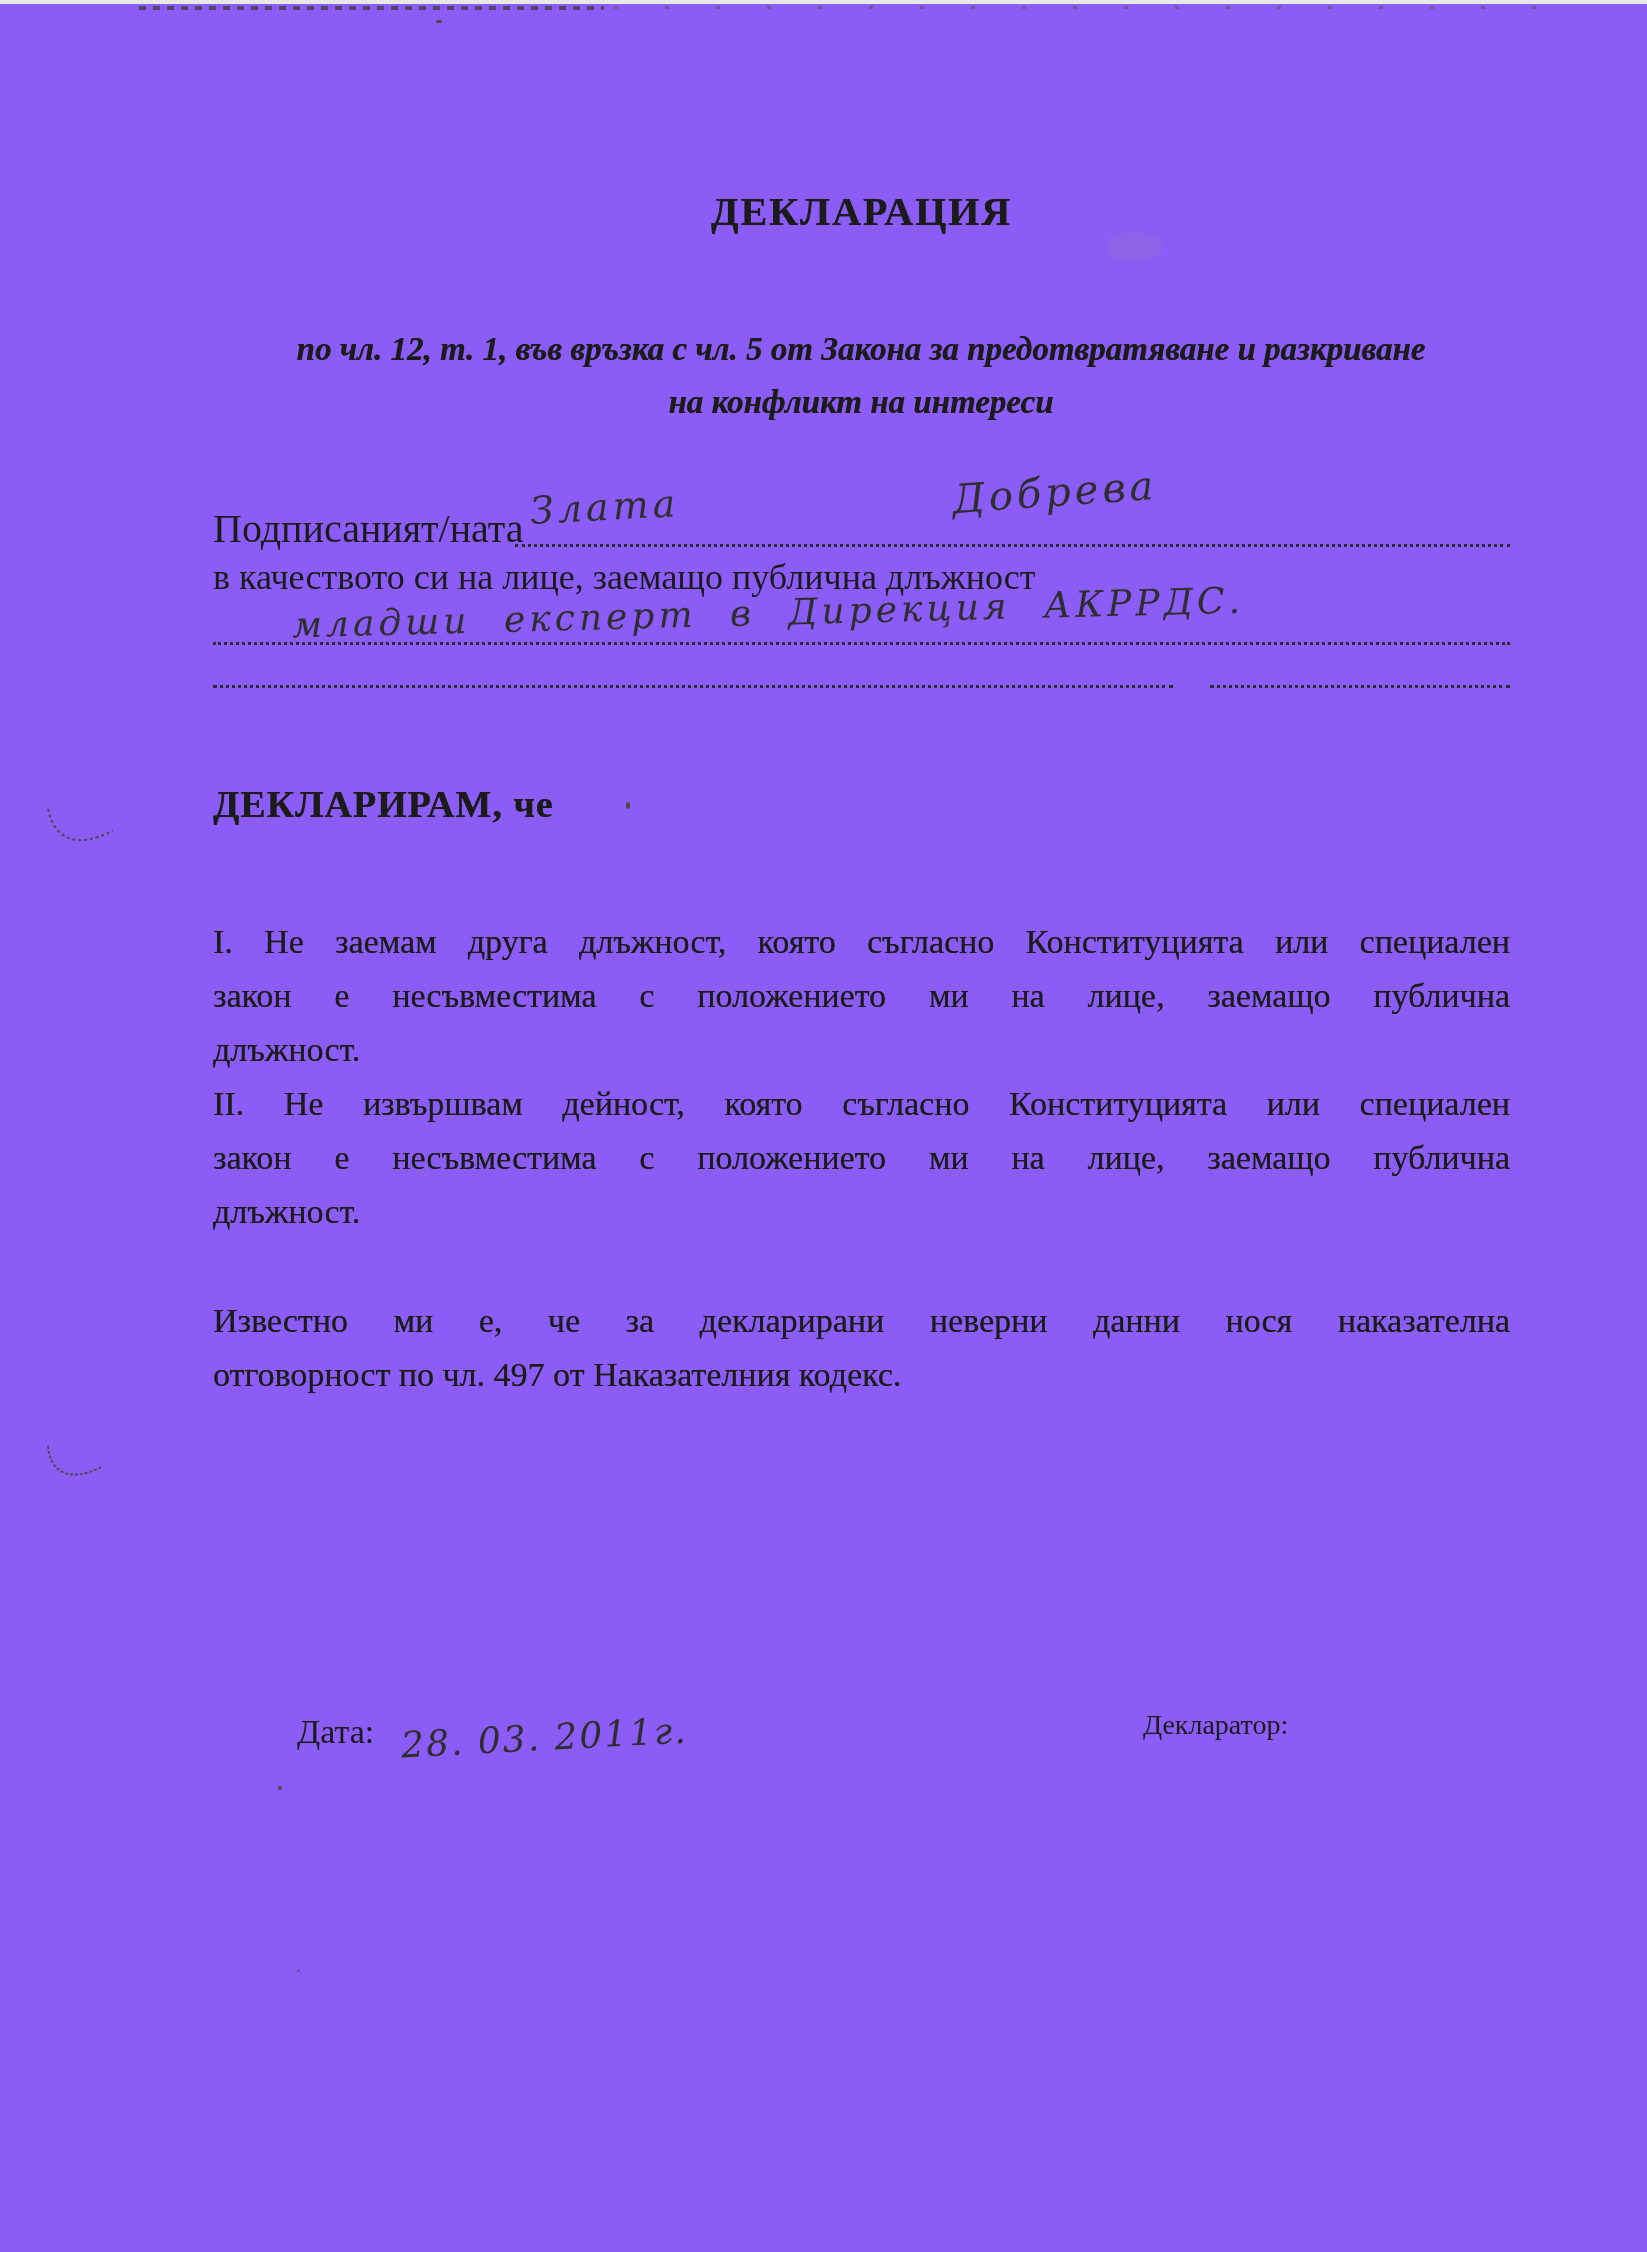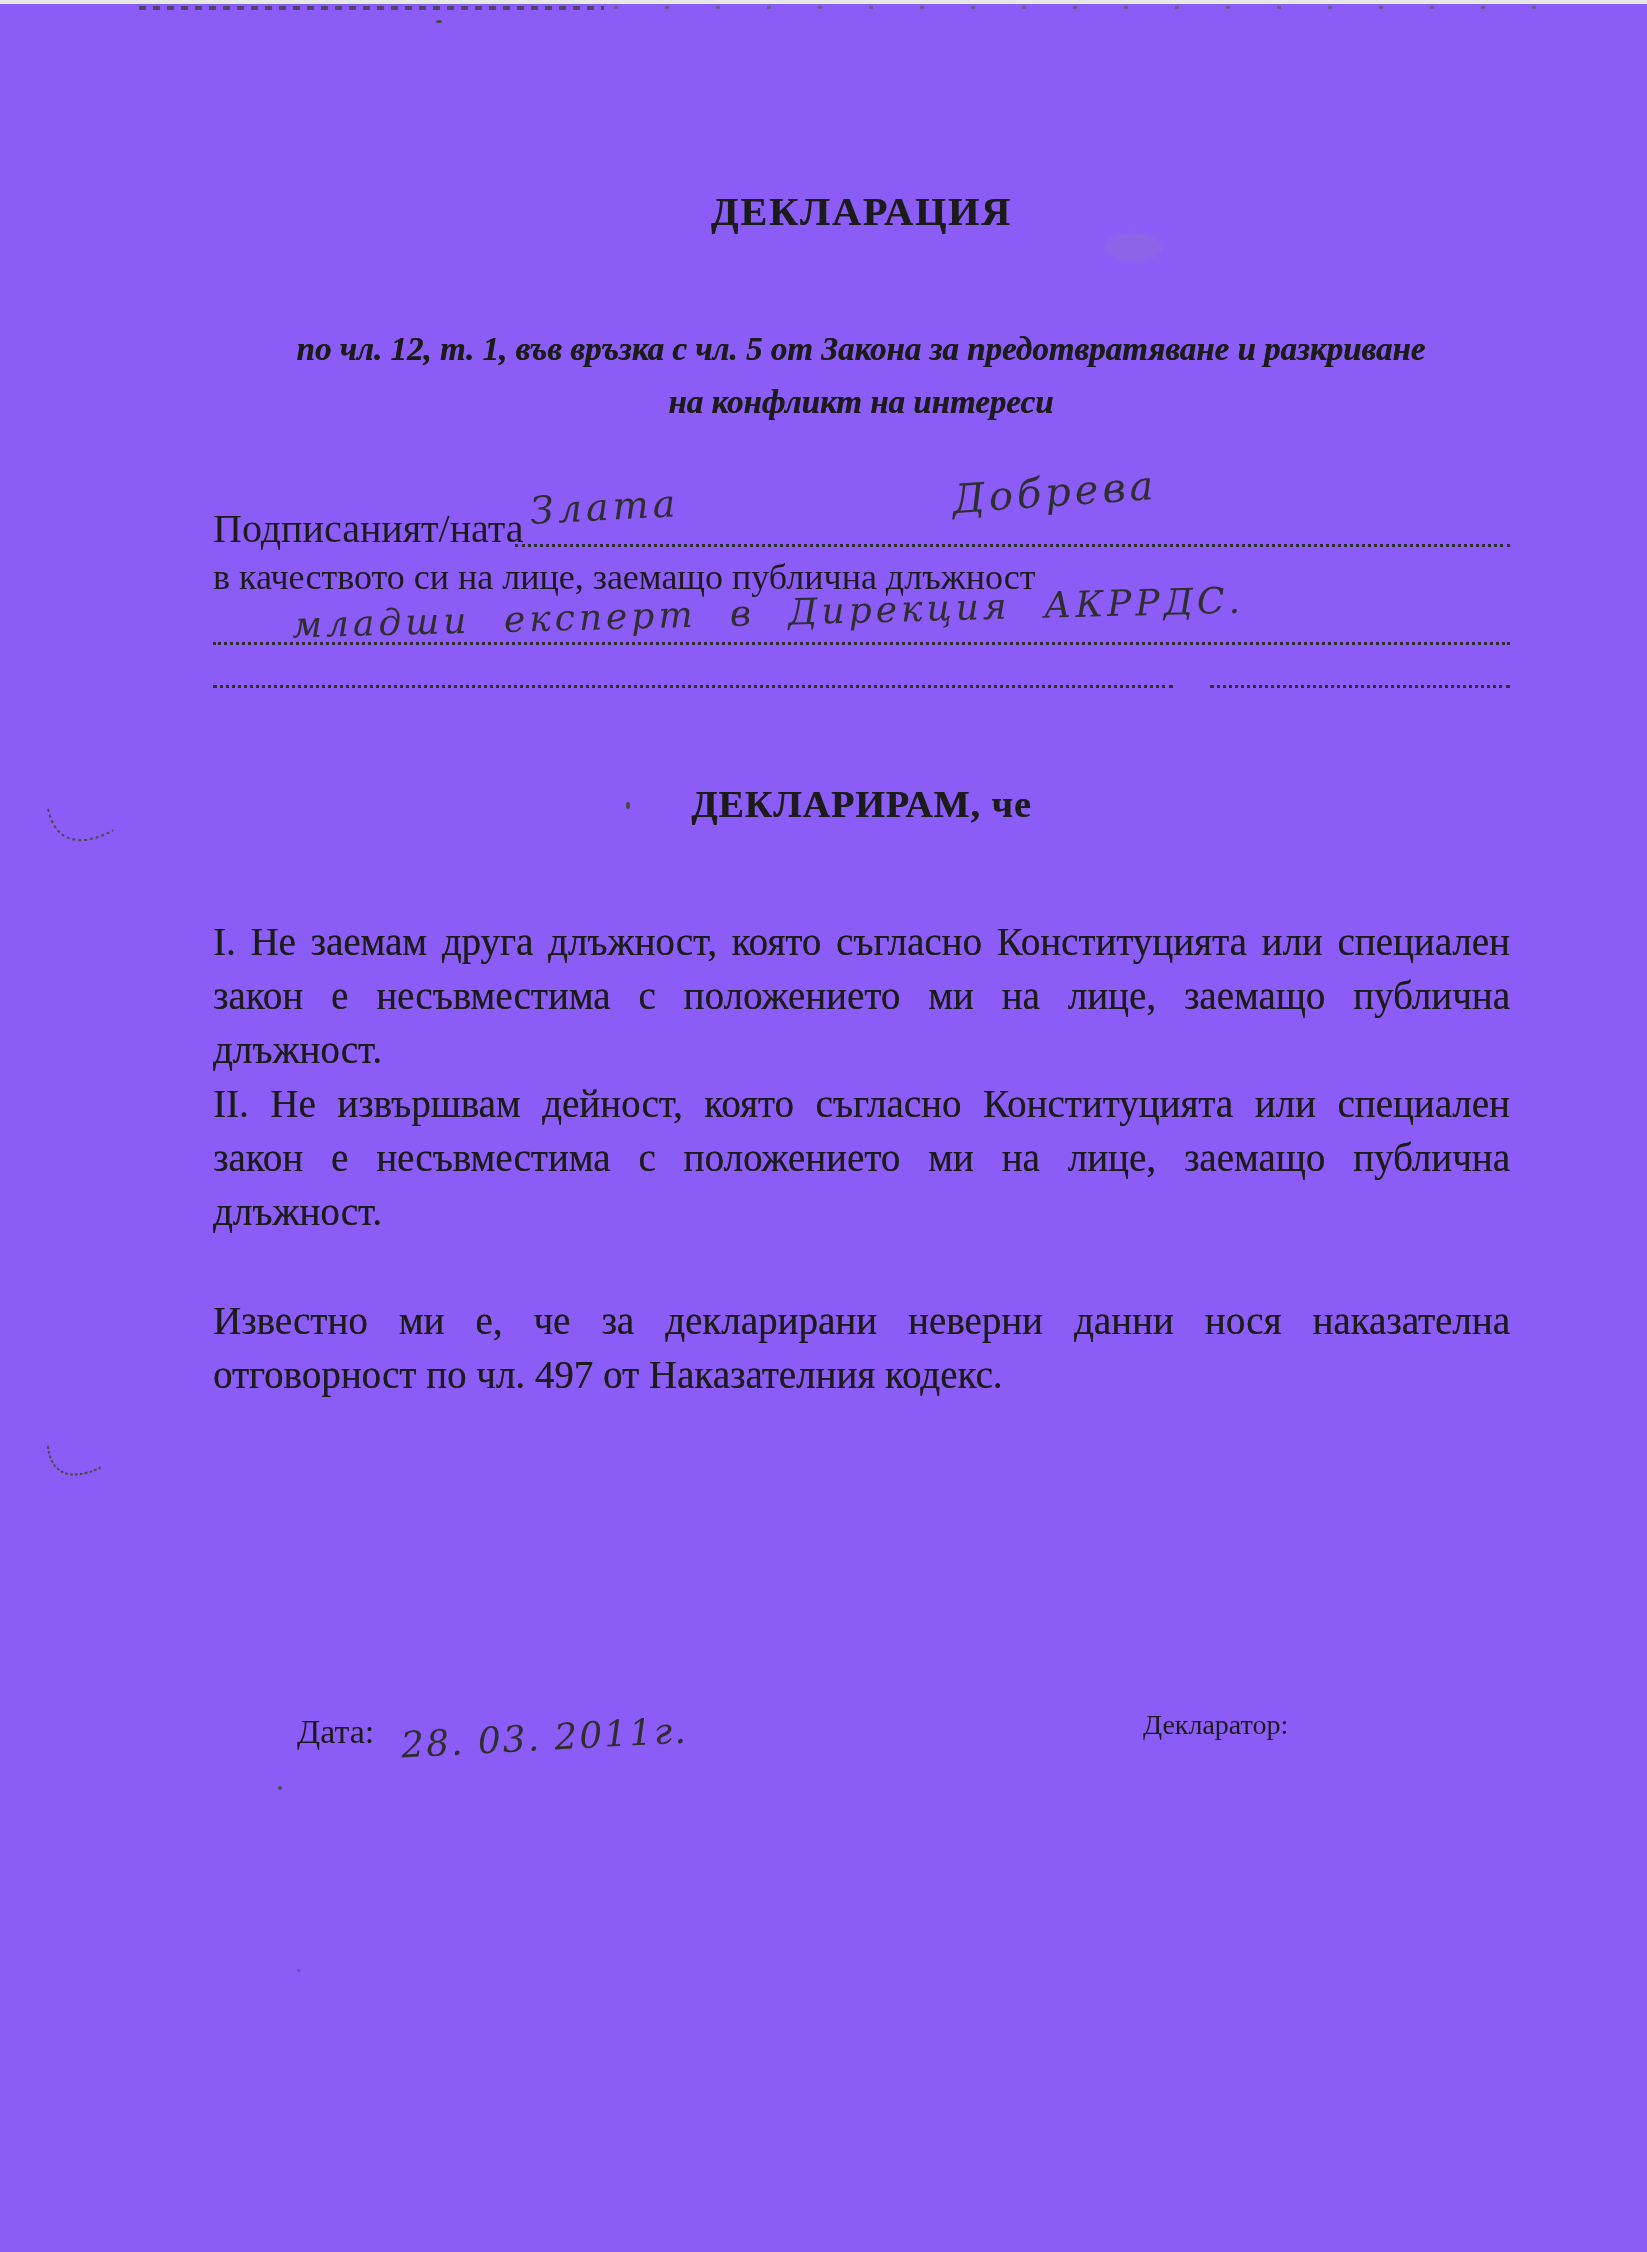--- a/index.html
+++ b/index.html
@@ -50,28 +50,28 @@
     font-family:"DejaVu Serif",serif;font-style:italic;
     color:#2e2e2e;position:absolute;white-space:nowrap;
   }
   .hand-first{left:530px;top:481px;font-size:38px;letter-spacing:4px;transform:rotate(-3deg);}
   .hand-last{left:952px;top:465px;font-size:40px;letter-spacing:4px;transform:rotate(-4deg);}
   .hand-position{left:292px;top:588px;font-size:36px;letter-spacing:4px;word-spacing:18px;transform:rotate(-1.5deg);}
   .hand-date{left:401px;top:1713px;font-size:36px;letter-spacing:2px;transform:rotate(-3deg);}
 
   .declare-heading{
     position:absolute;left:213px;width:1297px;top:778px;margin:0;
-    text-align:center;font-size:38px;font-weight:bold;letter-spacing:1px;
+    font-size:38px;font-weight:bold;letter-spacing:1px;
     text-shadow:0.4px 0.4px 0 #2a2a2a;
   }
 
   .clauses{position:absolute;left:213px;width:1297px;top:911px;}
   .liability{position:absolute;left:213px;width:1297px;top:1290px;}
   .tline{
-    font-size:39px;line-height:54px;height:54px;
+    font-size:34px;line-height:54px;height:54px;
     text-align:justify;text-align-last:justify;
     text-shadow:0.2px 0.2px 0 #333;
   }
   .tline.last{text-align-last:left;}
 
   .footer-date-label{position:absolute;left:297px;top:1709px;font-size:34px;}
   .footer-declarator{position:absolute;left:1143px;top:1705px;font-size:28px;}
 
   .pen-curve{position:absolute;}
 </style>

